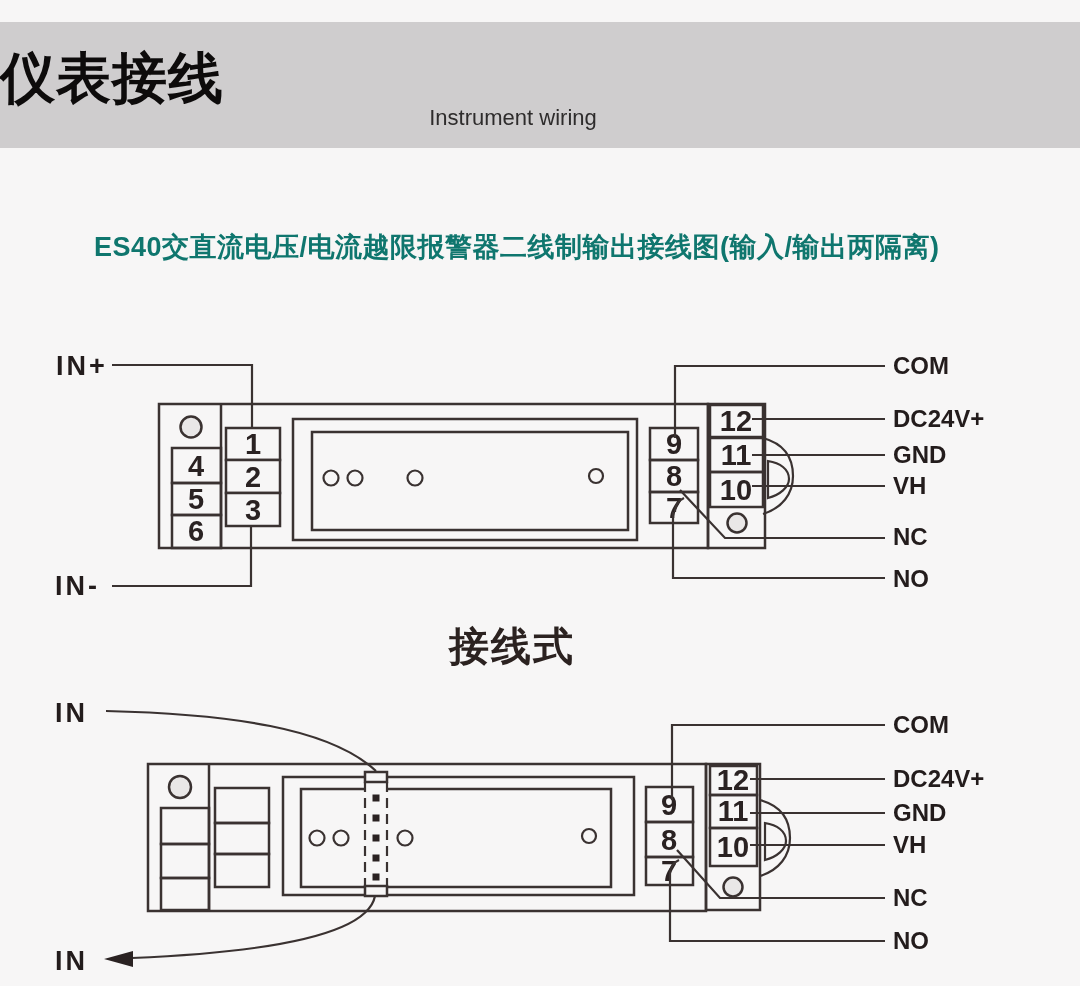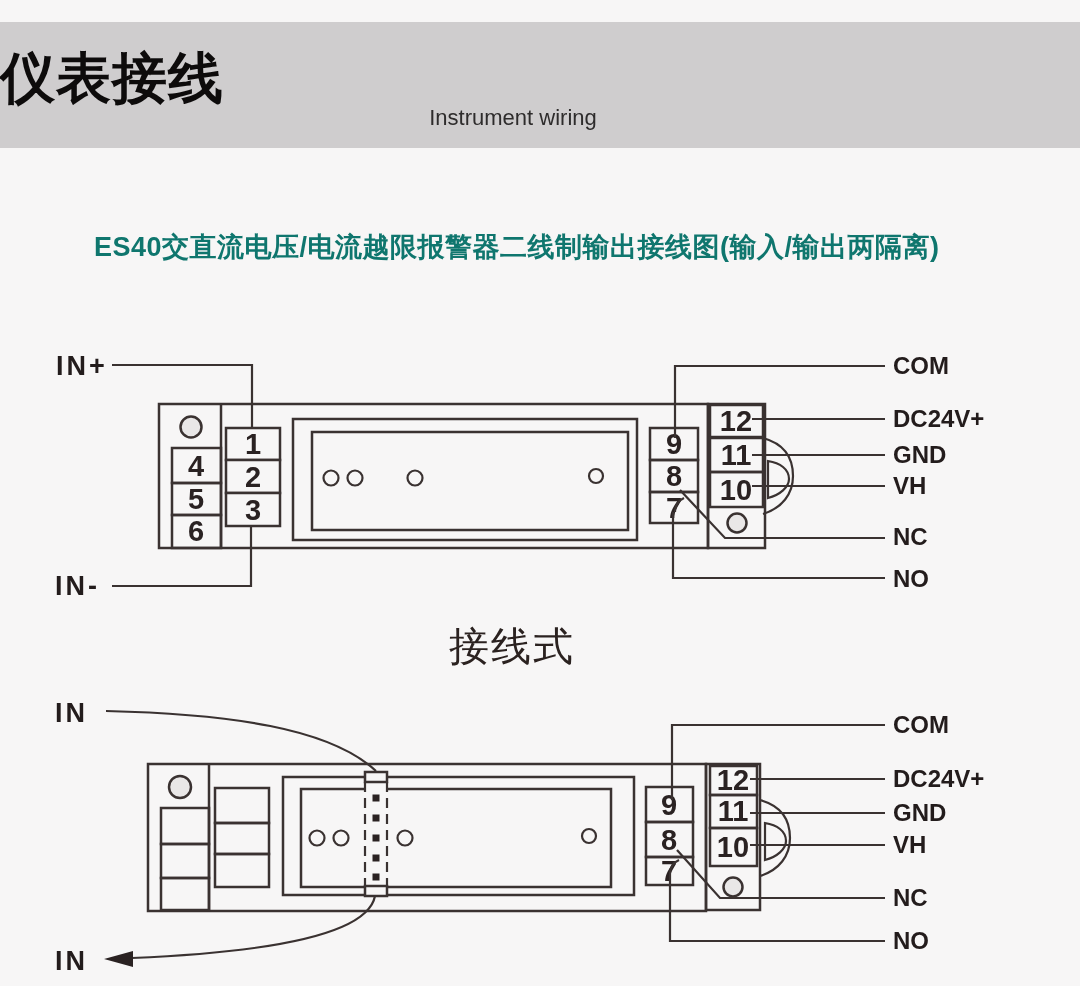--- a/index.html
+++ b/index.html
@@ -23,21 +23,21 @@
     text-align:center;font-size:22px;font-weight:normal;color:#2e2c2c;margin-left:6px;
   }
   .caption1{
     position:absolute;left:55px;top:229px;width:980px;
     font-size:27px;font-weight:600;color:#0f766e;letter-spacing:0.5px;
     white-space:nowrap;
     margin-left:39px;
   }
   .caption2{
     position:absolute;left:0;top:619px;width:1024px;
-    text-align:center;font-size:40px;font-weight:normal;color:#2b2220;
+    text-align:center;font-size:40px;font-weight:bold;color:#2b2220;
     letter-spacing:2px;
   }
   svg{position:absolute;left:0;top:0;}
   .ln{stroke:#3a3231;stroke-width:2.2;fill:none;stroke-linecap:butt;}
   .bx{stroke:#3a3231;stroke-width:2.5;fill:none;}
   .bgx{stroke:#3a3231;stroke-width:2.5;fill:#f7f6f6;}
   .grayc{stroke:#3a3231;stroke-width:2.5;fill:#e9e7e7;}
   .whitec{stroke:#3a3231;stroke-width:2.2;fill:#f7f6f6;}
   .num{font-family:"Liberation Sans","DejaVu Sans",sans-serif;font-size:29px;font-weight:bold;fill:#2a2222;text-anchor:middle;}
   .lbl{font-family:"Liberation Sans","DejaVu Sans",sans-serif;font-size:24px;font-weight:bold;fill:#231c1c;}

